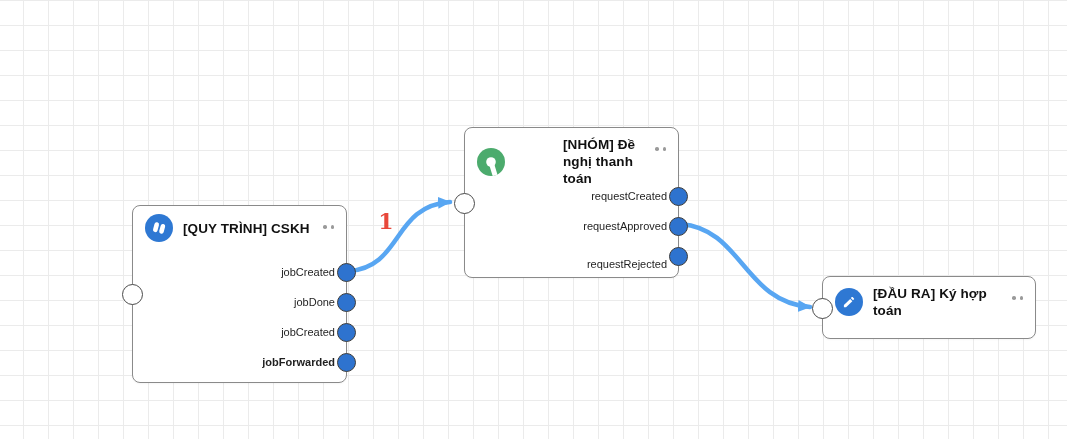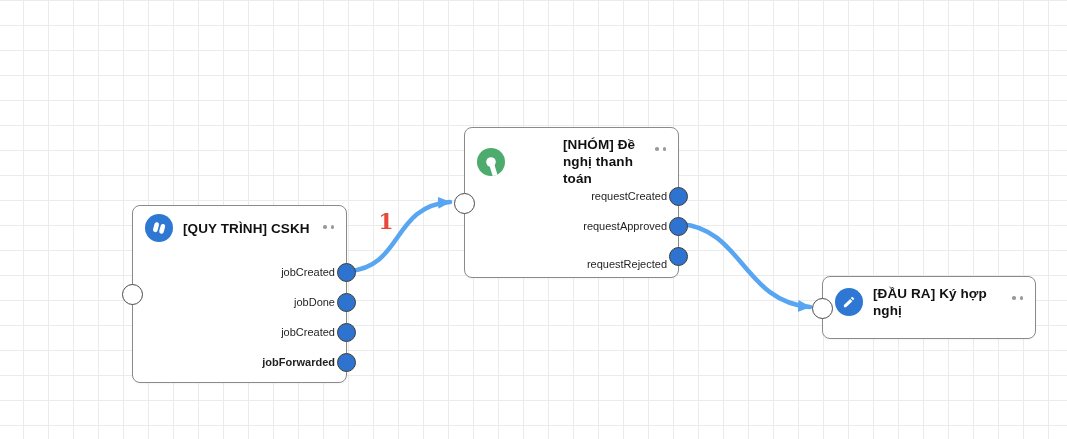--- a/index.html
+++ b/index.html
@@ -174,21 +174,21 @@
   </div>
 
   <div class="node" style="left:822px; top:276px; width:214px; height:63px;">
     <div class="node-header">
       <svg class="node-icon" viewBox="0 0 28 28">
         <circle cx="14" cy="14" r="14" fill="#2e78d3"></circle>
         <g transform="translate(7.2 7.2) scale(0.57)" fill="#ffffff">
           <path d="M3 17.25V21h3.75L17.81 10.44l-3.75-3.75L3 17.25zM20.71 7.04c.39-.39.39-1.02 0-1.41l-2.34-2.34c-.39-.39-1.02-.39-1.41 0l-1.83 1.83 3.75 3.75 1.83-1.83z"></path>
         </g>
       </svg>
-      <div class="node-title">[ĐẦU RA] Ký hợp nghị</div>
+      <div class="node-title">[ĐẦU RA] Ký hợp toán</div>
     </div>
     <div class="menu-dots">
         <span></span>
         <span></span>
       </div>
 
     <div class="port port-in" style="top:21px;"></div>
   </div>
 
 </div>

